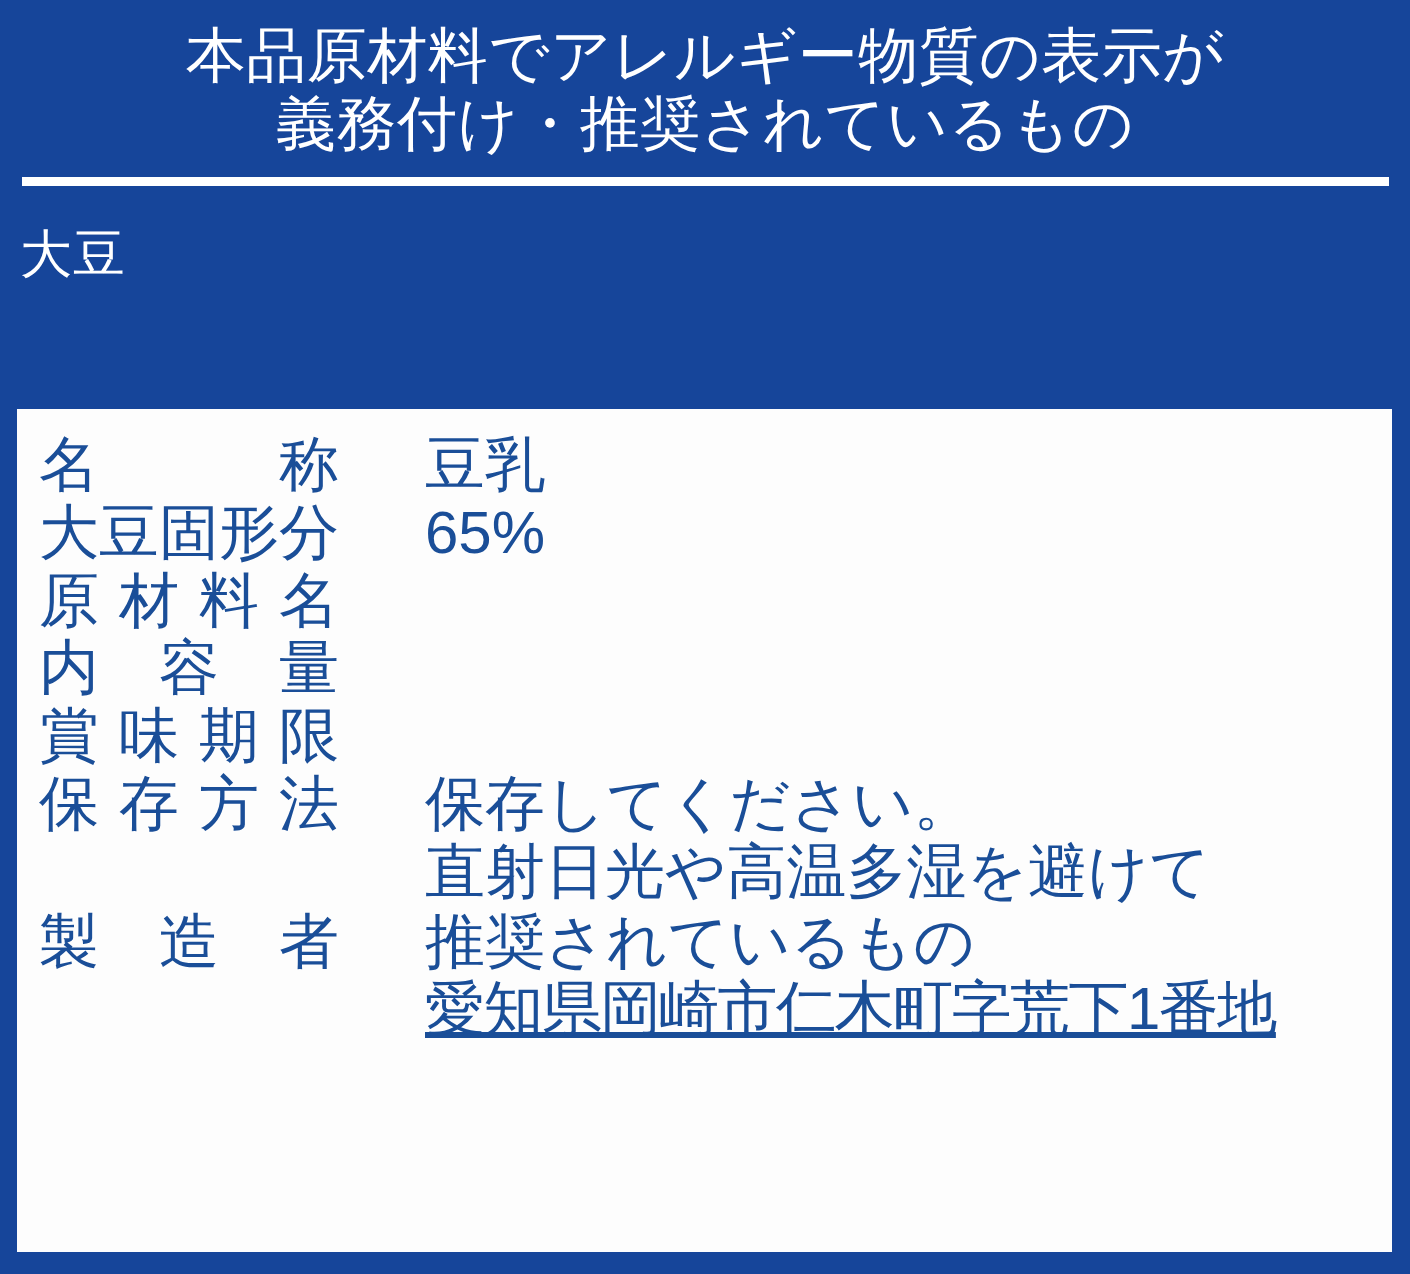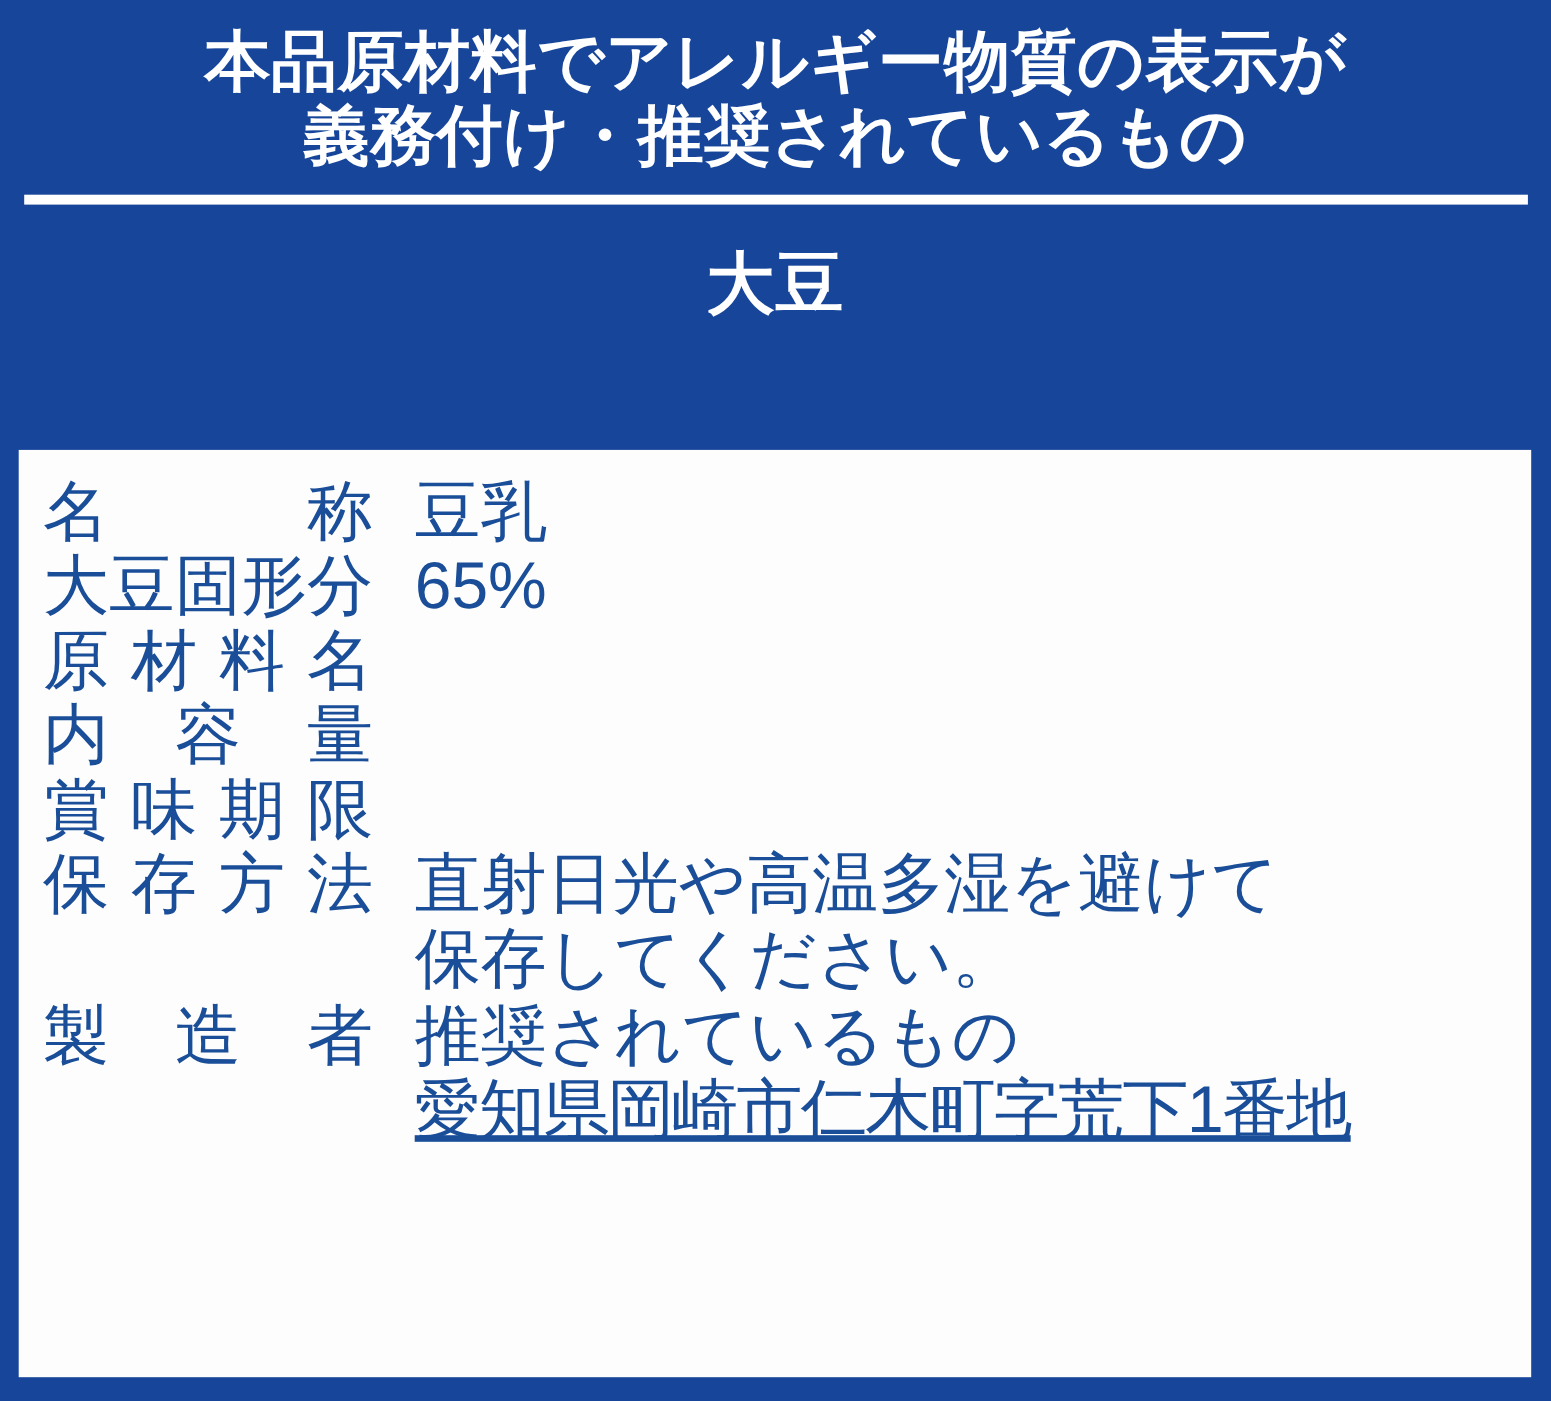--- a/index.html
+++ b/index.html
@@ -22,38 +22,38 @@
     box-sizing: border-box;
     padding: 22px 20px 0 20px;
     background: #16459A;
   }
 
   #allergen-heading {
     color: #FFFFFF;
     text-align: center;
     font-size: 60px;
     line-height: 1.14;
-    font-weight: 700;
+    font-weight: 400;
     letter-spacing: 0.5px;
     white-space: pre-line;
   }
 
   #banner-divider {
     margin: 18px auto 0 auto;
     width: 1367px;
     height: 9px;
     background: #FFFFFF;
   }
 
   #allergen-list {
     color: #FFFFFF;
-    text-align: center;
-    font-size: 62px;
+    text-align: left;
+    font-size: 52px;
     line-height: 1;
-    font-weight: 700;
+    font-weight: 400;
     padding: 42px 0 0 0;
     letter-spacing: 1px;
   }
 
   
   #info-panel {
     position: absolute;
     left: 17px;
     top: 409px;
     width: 1375px;
@@ -83,21 +83,21 @@
   .row-label.tight {
     justify-content: flex-start;
     letter-spacing: 0;
   }
   .row-label > span { display: inline-block; }
 
   .row-value {
     padding-left: 38px;
     display: block;
   }
-  .row-value .value-line { display: block; }
+  .row-value .value-line { display: block; margin-left: 48px; }
   .value-line.address {
     letter-spacing: -1.5px;
     text-decoration: underline;
   }
 
   
   #row-manufacturer { margin-top: 2px; }
 </style>
 </head>
 <body>
@@ -156,22 +156,22 @@
       </div>
     </div>
     <div class="info-row">
       <div class="row-label">
         <span>保</span>
         <span>存</span>
         <span>方</span>
         <span>法</span>
       </div>
       <div class="row-value">
+        <span class="value-line">保存してください。</span>
         <span class="value-line">直射日光や高温多湿を避けて</span>
-        <span class="value-line">保存してください。</span>
       </div>
     </div>
     <div class="info-row" id="row-manufacturer">
       <div class="row-label">
         <span>製</span>
         <span>造</span>
         <span>者</span>
       </div>
       <div class="row-value">
         <span class="value-line">推奨されているもの</span>

